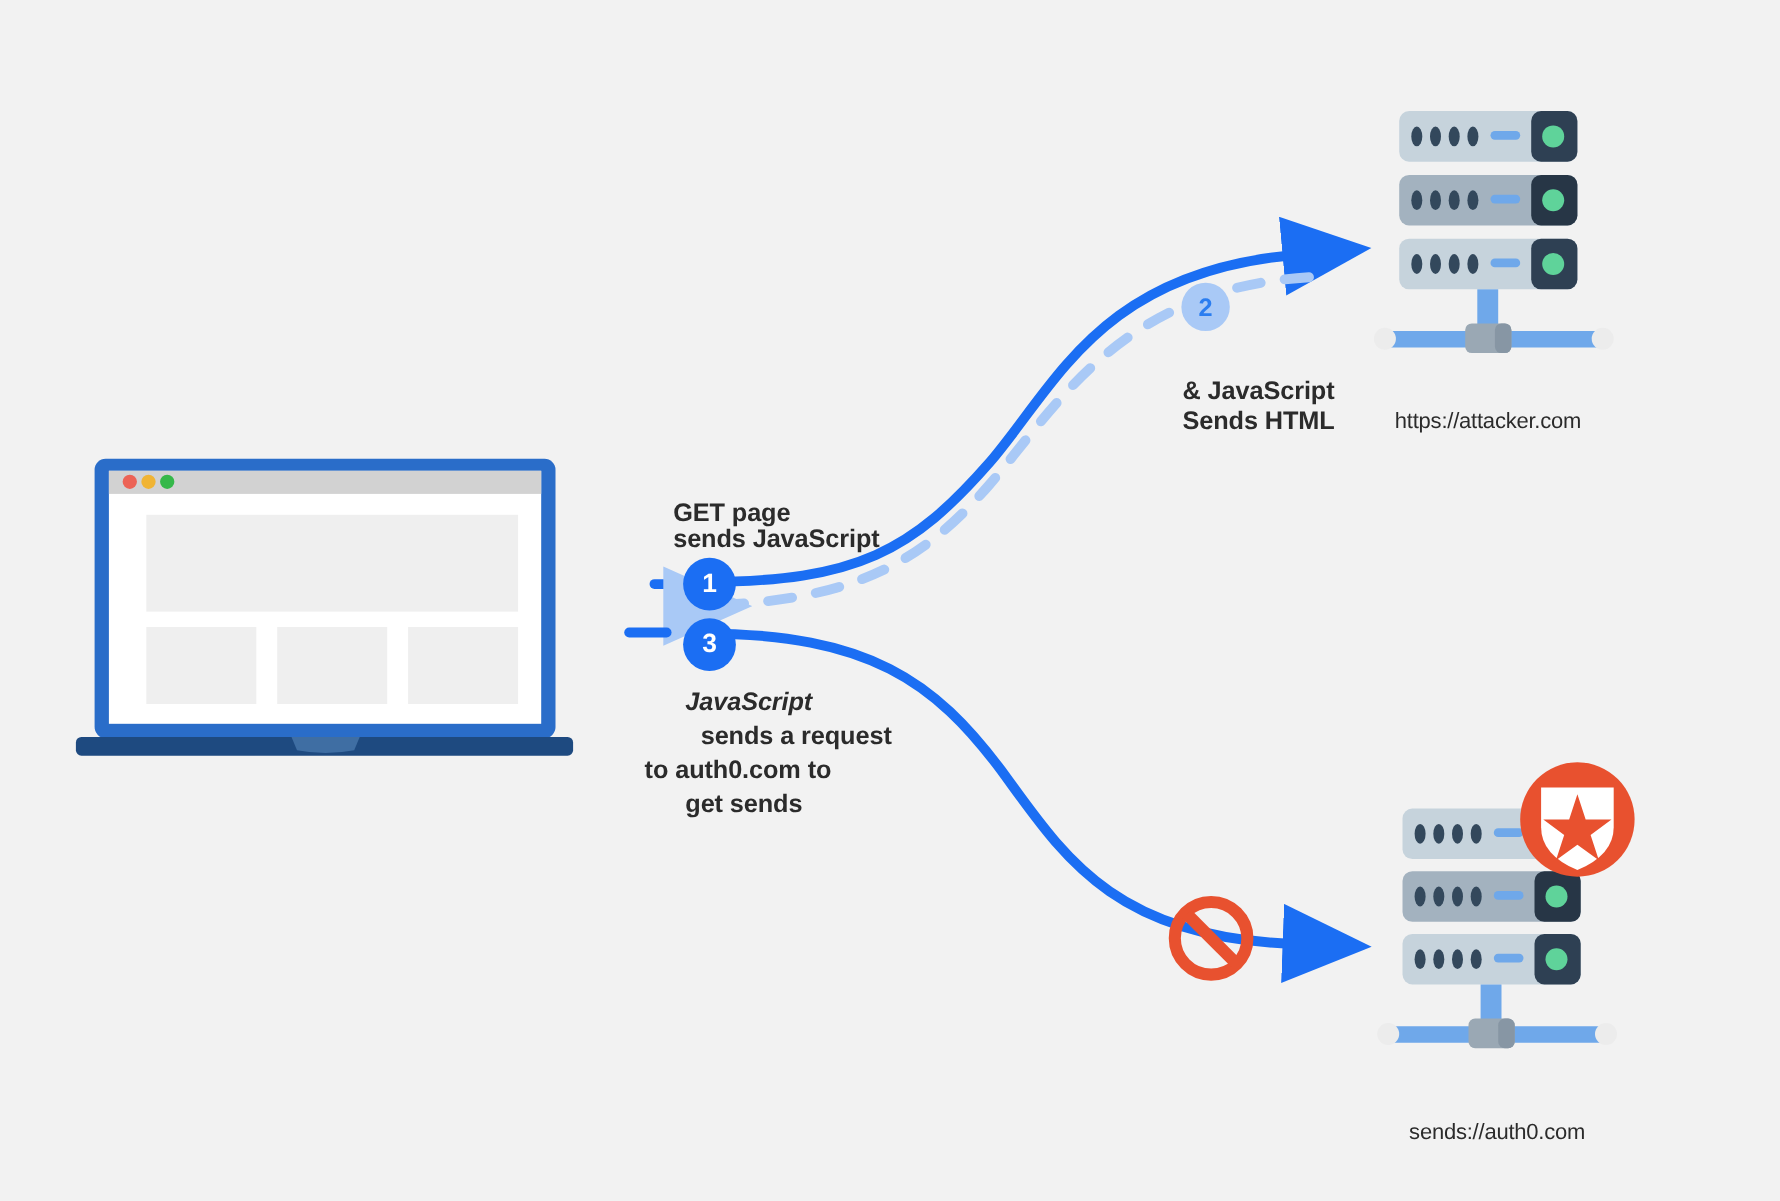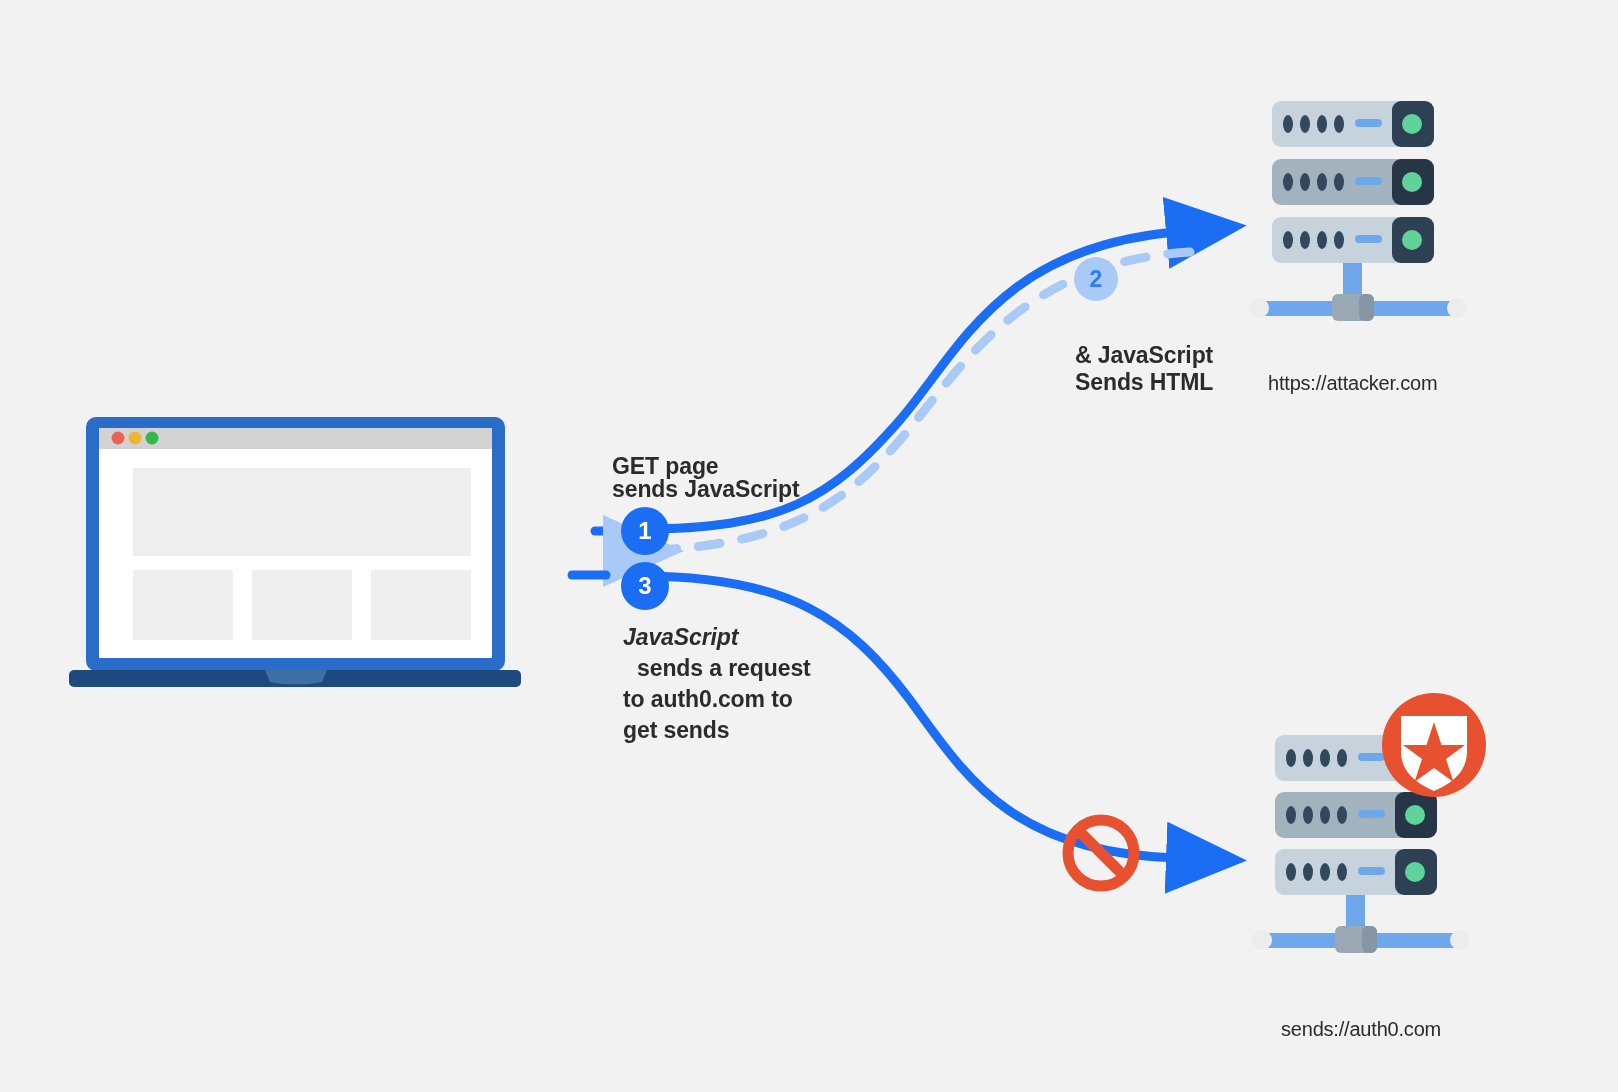--- a/index.html
+++ b/index.html
@@ -212,19 +212,19 @@
   <div class="badge-num badge-solid-num" style="left:621px; top:574px; width:48px;">3</div>
 
   <div class="txt label-step" style="left:612px; top:452px;">GET page</div>
   <div class="txt label-step" style="left:612px; top:475px;">sends JavaScript</div>
 
   <div class="txt label-step" style="left:1075px; top:324px;margin-top:44px;">Sends HTML</div>
   <div class="txt label-step" style="left:1075px; top:341px;">&amp; JavaScript</div>
 
   <div class="txt label-step" style="left:623px; top:623px;font-style:italic;">JavaScript</div>
   <div class="txt label-step" style="left:623px; top:654px;margin-left:14px;">sends a request</div>
-  <div class="txt label-step" style="left:623px; top:685px;">to auth0.com to</div>
+  <div class="txt label-step" style="left:586px; top:685px;">to auth0.com to</div>
   <div class="txt label-step" style="left:623px; top:716px;">get sends</div>
 
   <div class="txt label-url" style="left:1268px; top:371px;">https://attacker.com</div>
   <div class="txt label-url" style="left:1281px; top:1017px;">sends://auth0.com</div>
 
 </div>
 
 </body></html>

